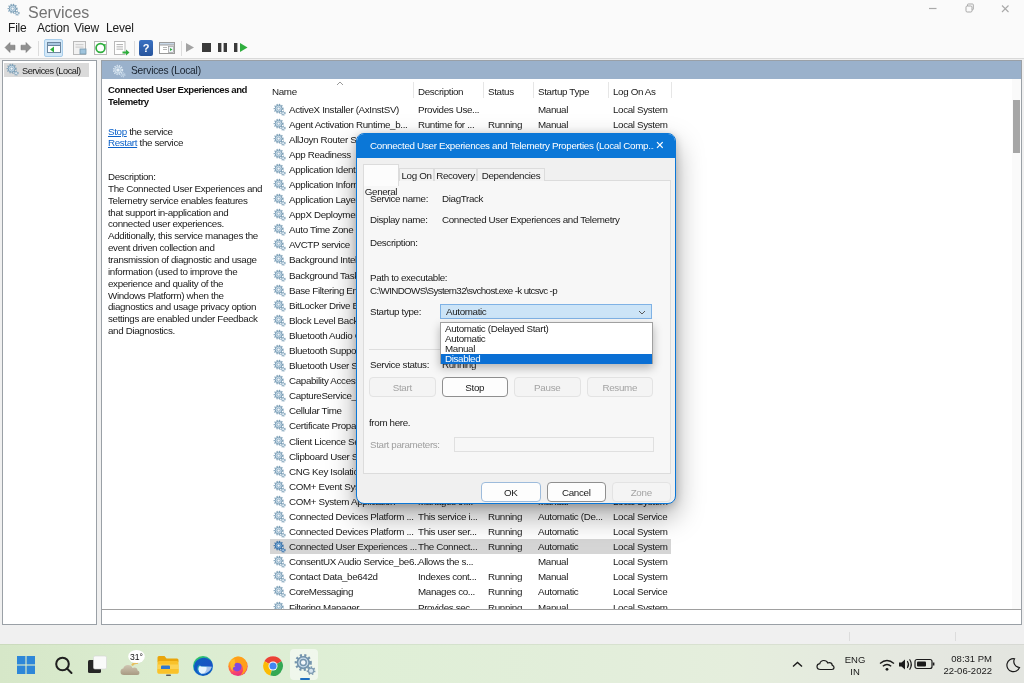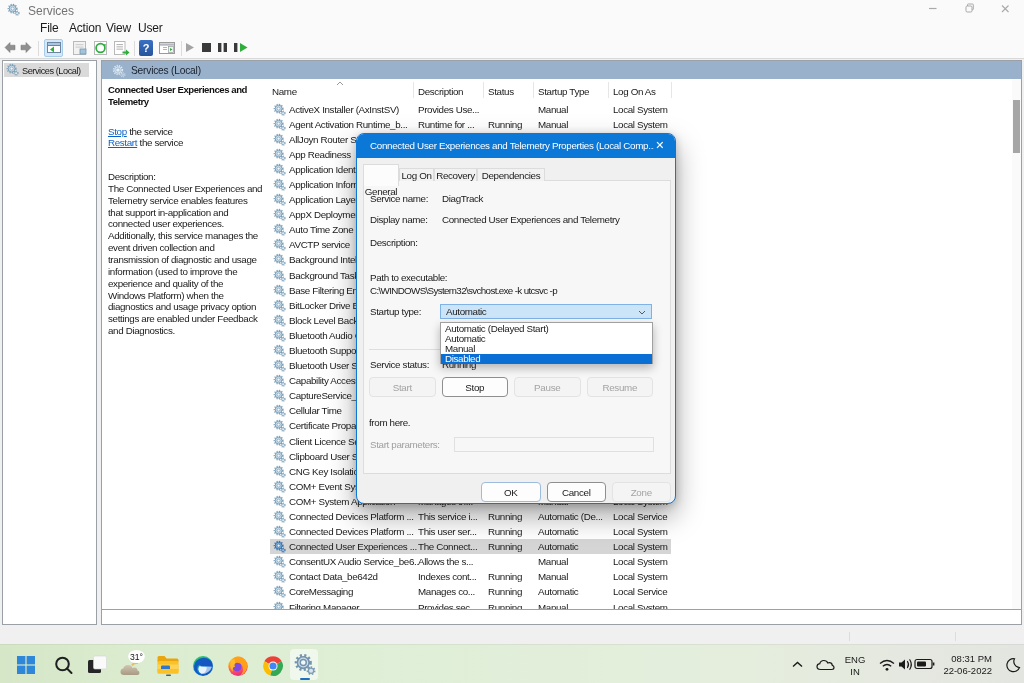--- a/index.html
+++ b/index.html
@@ -3,22 +3,22 @@
 * { margin:0; padding:0; box-sizing:border-box; }
 html,body { width:1024px; height:683px; overflow:hidden; }
 #screen { position:relative; width:1024px; height:683px; font-family:"Liberation Sans",sans-serif; background:#f0f0f0; }
 .abs { position:absolute; }
 .st { font-size:9.8px; letter-spacing:-0.35px; color:#1a1a1a; }
 
 
 #titlebar { position:absolute; left:0; top:0; width:1024px; height:19px; background:#fafafa; }
 #menubar  { position:absolute; left:0; top:19px; width:1024px; height:18px; background:#fafafa; }
 #toolbar  { position:absolute; left:0; top:37px; width:1024px; height:22px; background:#fafafa; border-bottom:1px solid #d9d9d9; }
-.mtxt { position:absolute; font-size:12px; letter-spacing:-0.2px; color:#1b1b1b; top:2px;margin-left:32px; }
-#wtitle { position:absolute; left:28px; top:4px; font-size:12px; color:#737373; }
+.mtxt { position:absolute; font-size:12px; letter-spacing:-0.2px; color:#1b1b1b; top:2px; }
+#wtitle { position:absolute; left:28px; top:4px; font-size:16px; color:#737373; }
 .tsep { position:absolute; top:4px; width:1px; height:15px; background:#dcdcdc; }
 
 
 #lpane { position:absolute; left:2px; top:60px; width:95px; height:565px; background:#fff; border:1px solid #9aa0a6; }
 #lsel  { position:absolute; left:1px; top:2px; width:85px; height:14px; background:#dadada; }
 #lpane .txt { position:absolute; left:19px; top:4.5px; white-space:nowrap; font-size:9.2px; letter-spacing:-0.45px; }
 
 
 #mpane { position:absolute; left:101px; top:60px; width:921px; height:565px; background:#fff; border:1px solid #9aa0a6; }
 #mhead { position:absolute; left:0; top:0; width:919px; height:18px; background:#9ab1cb; }
@@ -106,21 +106,21 @@
     <rect x="41" y="6" width="6" height="6" rx="1.2" fill="none" stroke="#a9a9a9" stroke-width="1"></rect>
     <path d="M42.5 6 L42.5 4.7 Q42.5 4 43.2 4 L47.5 4 Q48.3 4 48.3 4.8 L48.3 9 Q48.3 9.8 47.5 9.8 L47 9.8" fill="none" stroke="#a9a9a9" stroke-width="1"></path>
     <path d="M77 5.5 L83.5 12 M83.5 5.5 L77 12" stroke="#a9a9a9" stroke-width="1.1"></path>
   </svg>
 </div>
 
 <div id="menubar">
   <span class="mtxt" style="left:8px">File</span>
   <span class="mtxt" style="left:37px">Action</span>
   <span class="mtxt" style="left:74px">View</span>
-  <span class="mtxt" style="left:106px">User</span>
+  <span class="mtxt" style="left:106px">Level</span>
 </div>
 
 <div id="toolbar">
   <svg class="abs" style="left:4px;top:3px" width="30" height="15" viewBox="0 0 30 15">
     <path d="M6 2.5 L1 7.5 L6 12.5 L6 9.8 L11 9.8 L11 5.2 L6 5.2 Z" fill="#909090" stroke="#6f6f6f" stroke-width="0.5"></path>
     <path d="M22 2.5 L27 7.5 L22 12.5 L22 9.8 L17 9.8 L17 5.2 L22 5.2 Z" fill="#909090" stroke="#6f6f6f" stroke-width="0.5"></path>
   </svg>
   <div class="tsep" style="left:38px"></div>
   <div class="abs" style="left:44px;top:2px;width:19px;height:18px;background:#d3e8f8;border:1px solid #a8cdea;border-radius:2px">
     <svg width="17" height="16" viewBox="0 0 17 16" style="margin:0 0 0 1px">

